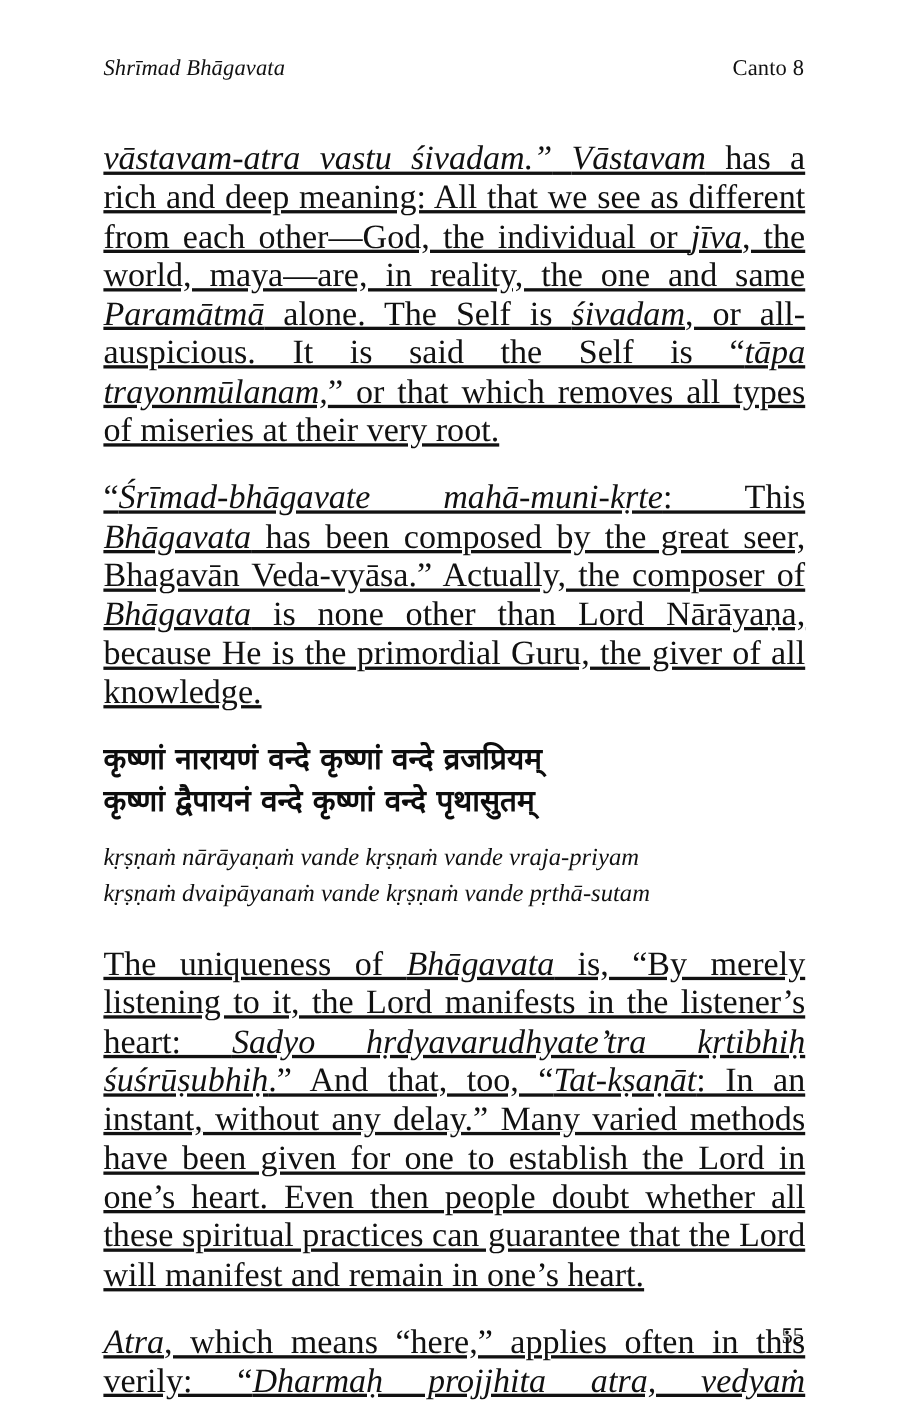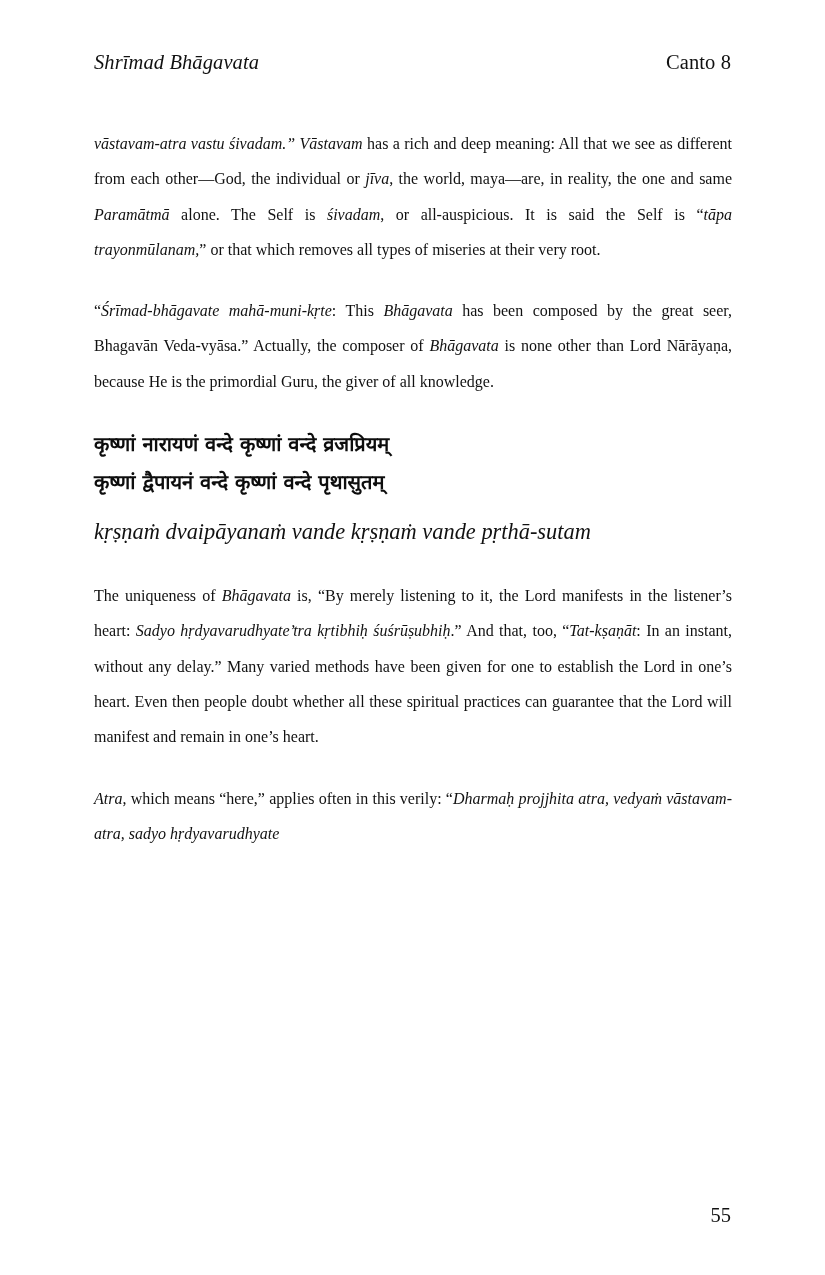--- a/index.html
+++ b/index.html
@@ -49,40 +49,41 @@
   
   .text-block {
     position: absolute;
     left: 94px;
     top: 126px;
     width: 638px;
   }
 
   p.para {
     margin: 0 0 26px 0;
-    font-size: 16px;
+    font-size: 31px;
     line-height: 35.3px;
     text-align: justify;
     text-justify: inter-word;
     hyphens: none;
+    text-decoration: underline;
     -webkit-hyphens: none;
   }
   p.para.last-ragged {
     text-align: justify;
   }
 
   p.para i, p.para em {
     font-style: italic;
   }
 
   
   .verse-devanagari {
     margin: 14px 0 0 0;
     font-family: "DejaVu Sans", "Liberation Sans", sans-serif;
-    font-size: 20px;
+    font-size: 27px;
     line-height: 38px;
     font-weight: 600;
     color: #0d0d0d;
     text-align: left;
   }
   .verse-devanagari .vline {
     display: block;
     white-space: nowrap;
   }
 
@@ -123,20 +124,21 @@
     <p class="para"><i>vāstavam-atra vastu śivadam.”</i><span> </span><i>Vāstavam</i><span> has a rich and deep meaning: All that we see as different from each other—God, the individual or </span><i>jīva</i><span>, the world, maya—are, in reality, the one and same </span><i>Paramātmā</i><span> alone. The Self is </span><i>śivadam</i><span>, or all-auspicious. It is said the Self is “</span><i>tāpa trayonmūlanam,</i><span>” or that which removes all types of miseries at their very root.</span></p>
 
     <p class="para"><span>“</span><i>Śrīmad-bhāgavate mahā-muni-kṛte</i><span>: This </span><i>Bhāgavata</i><span> has been composed by the great seer, Bhagavān Veda-vyāsa.” Actually, the composer of </span><i>Bhāgavata</i><span> is none other than Lord Nārāyaṇa, because He is the primordial Guru, the giver of all knowledge.</span></p>
 
     <div class="verse-devanagari">
       <span class="vline">कृष्णां नारायणं वन्दे कृष्णां वन्दे व्रजप्रियम्</span>
       <span class="vline">कृष्णां द्वैपायनं वन्दे कृष्णां वन्दे पृथासुतम्</span>
     </div>
 
     <div class="verse-translit">
+      <span class="tline">kṛṣṇaṁ nārāyaṇaṁ vande kṛṣṇaṁ vande vraja-priyam</span>
       <span class="tline">kṛṣṇaṁ dvaipāyanaṁ vande kṛṣṇaṁ vande pṛthā-sutam</span>
     </div>
 
 
     <p class="para"><span>The uniqueness of </span><i>Bhāgavata</i><span> is, “By merely listening to it, the Lord manifests in the listener’s heart: </span><i>Sadyo hṛdyavarudhyate’tra kṛtibhiḥ śuśrūṣubhiḥ</i><span>.” And that, too, “</span><i>Tat-kṣaṇāt</i><span>: In an instant, without any delay.” Many varied methods have been given for one to establish the Lord in one’s heart. Even then people doubt whether all these spiritual practices can guarantee that the Lord will manifest and remain in one’s heart.</span></p>
 
     <p class="para last-ragged"><i>Atra</i><span>, which means “here,” applies often in this verily: “</span><i>Dharmaḥ projjhita atra, vedyaṁ vāstavam-atra, sadyo hṛdyavarudhyate</i></p>
 
   </div>
 

